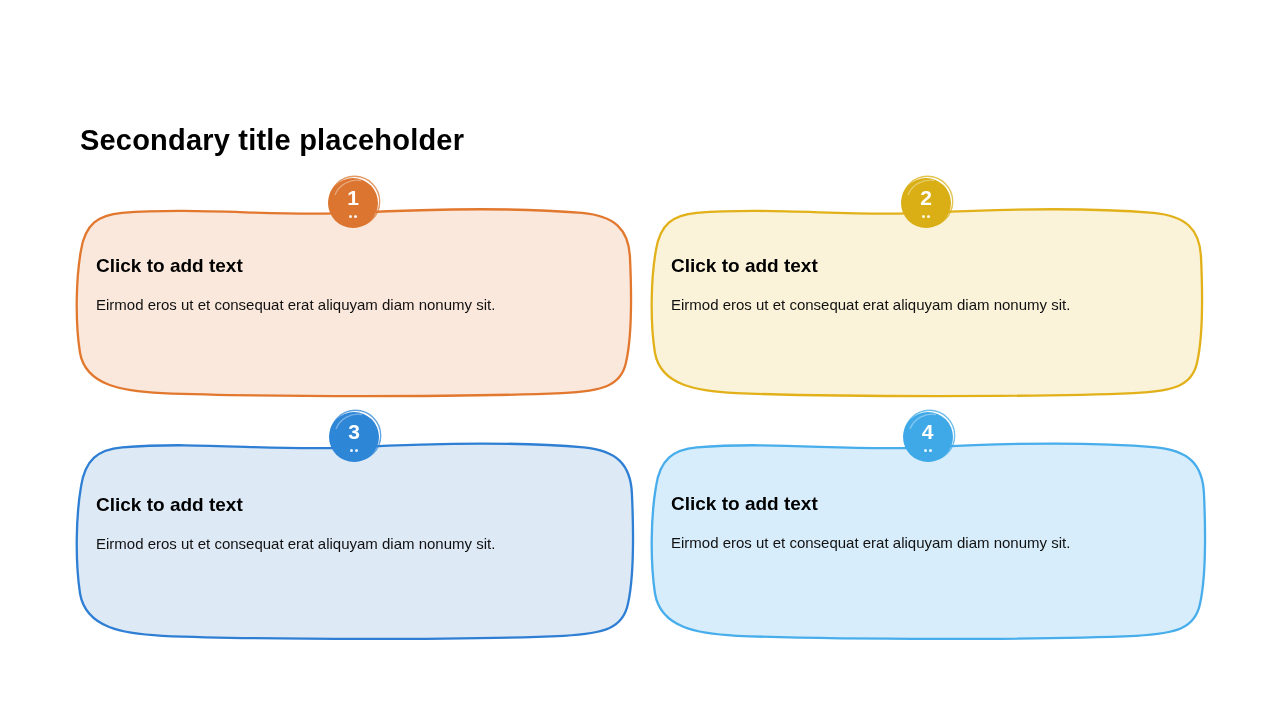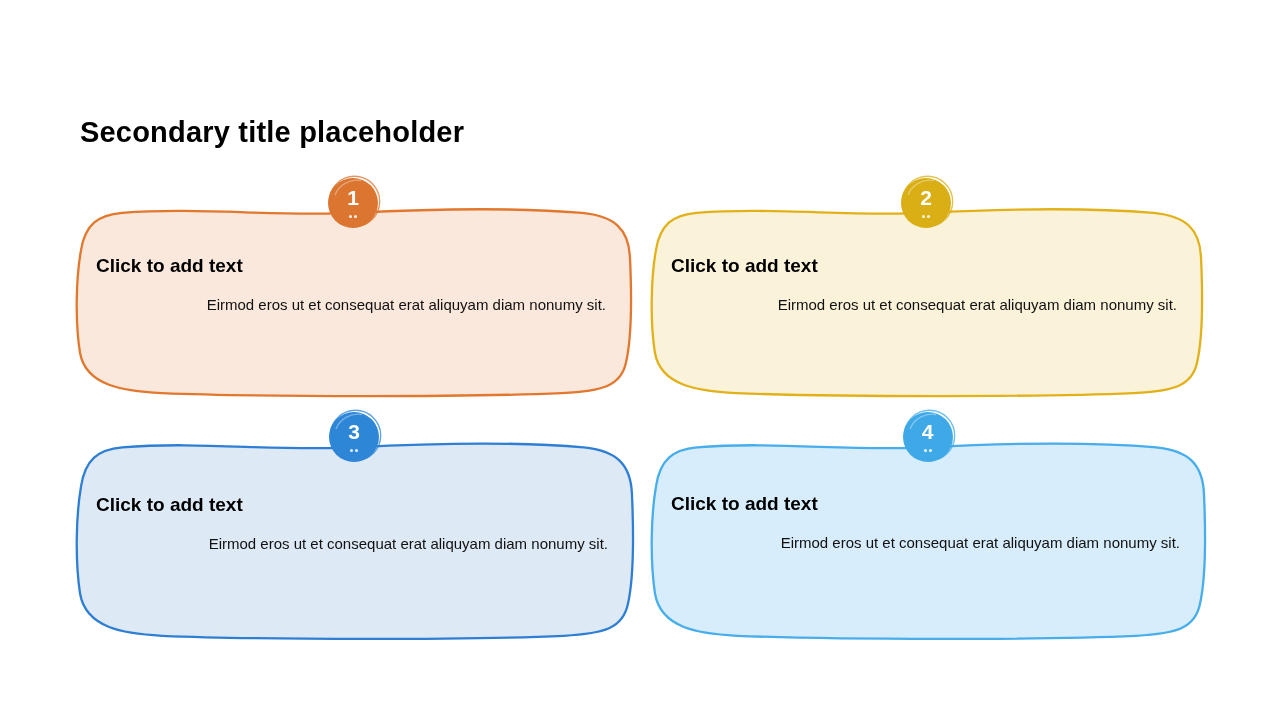--- a/index.html
+++ b/index.html
@@ -11,21 +11,21 @@
   .slide {
     position: relative;
     width: 1280px;
     height: 720px;
     background: #ffffff;
     overflow: hidden;
   }
   .slide-title {
     position: absolute;
     left: 80px;
-    top: 116px;
+    top: 124px;
     margin: 0;
     font-size: 29px;
     font-weight: 700;
     color: #000000;
     letter-spacing: 0.2px;
   }
   .card {
     position: absolute;
   }
   .card-shape {
@@ -94,21 +94,20 @@
     font-weight: 700;
     color: #000000;
     cursor: text;
   }
   .card-body {
     margin: 0;
     font-size: 15px;
     color: #111111;
     line-height: 1.35;
     cursor: text;
-    text-align: right;
   }
 </style>
 </head>
 <body>
 
 <div class="slide">
 
   <h1 class="slide-title">Secondary title placeholder</h1>
 
   <div class="card" style="left:70px; top:203px; width:566px; height:197px;">

